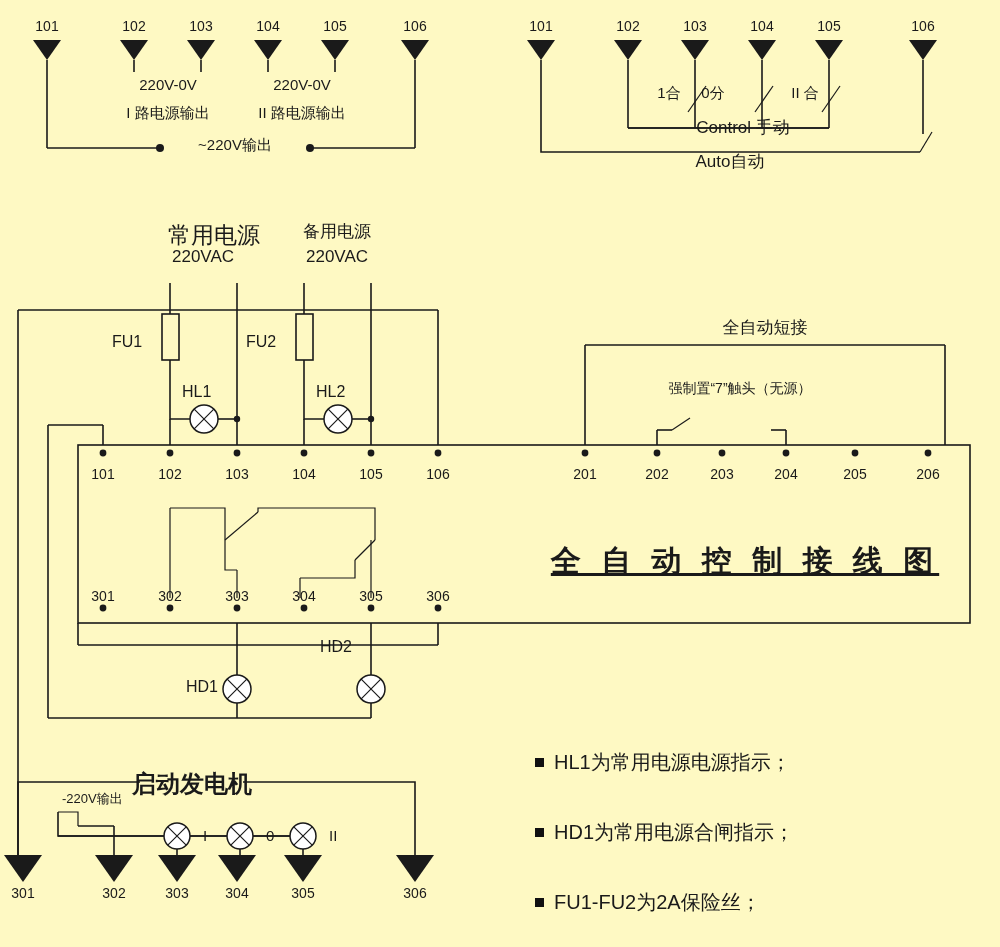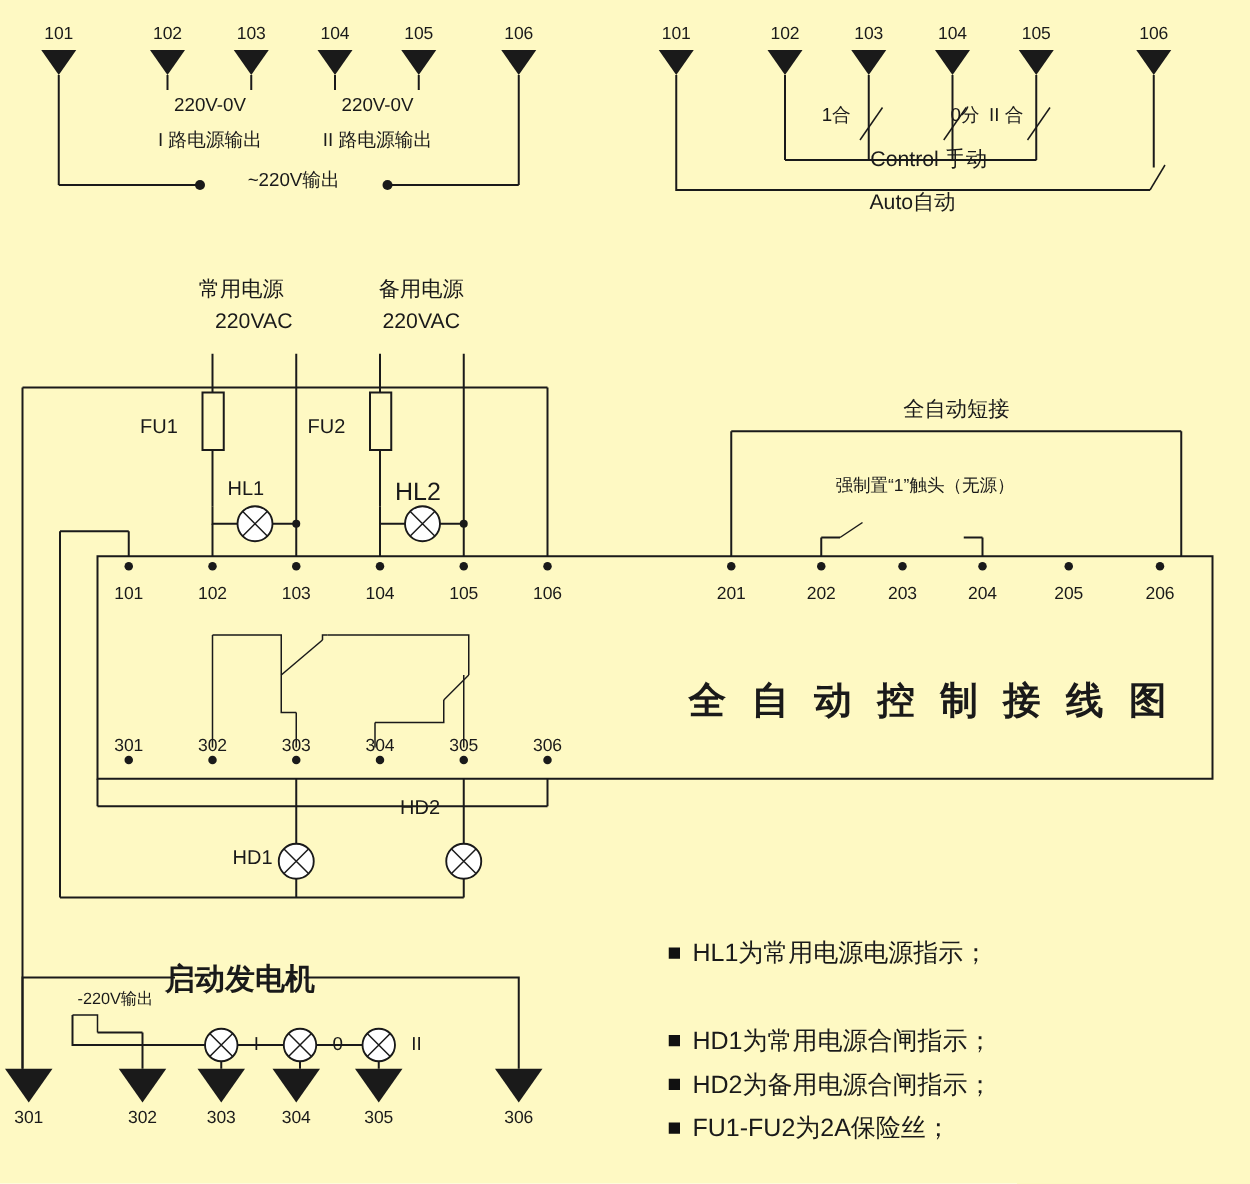--- a/index.html
+++ b/index.html
@@ -21,20 +21,21 @@
     white-space:nowrap;
     color:#1a1a1a;
   }
   .lbl.c{transform:translateX(-50%);text-align:center;}
   .term{font-size:14px;}
   svg{position:absolute;left:0;top:0;}
   .big{
     font-size:30px;
     letter-spacing:6px;
     font-weight:700;
+    text-decoration:underline;
   }
   .title-start{
     font-size:24px;
     font-weight:700;
   }
   .legend-item{
     position:absolute;
     font-size:20px;
     white-space:nowrap;
   }
@@ -264,40 +265,40 @@
   <div class="lbl c med" style="left:235px;top:136px">~220V输出</div>
 
   <div class="lbl term c" style="left:541px;top:18px">101</div>
   <div class="lbl term c" style="left:628px;top:18px">102</div>
   <div class="lbl term c" style="left:695px;top:18px">103</div>
   <div class="lbl term c" style="left:762px;top:18px">104</div>
   <div class="lbl term c" style="left:829px;top:18px">105</div>
   <div class="lbl term c" style="left:923px;top:18px">106</div>
 
   <div class="lbl c med" style="left:669px;top:84px">1合</div>
-  <div class="lbl c med" style="left:772px;top:84px">0分</div>
+  <div class="lbl c med" style="left:713px;top:84px">0分</div>
   <div class="lbl c med" style="left:805px;top:84px">II 合</div>
   <div class="lbl c" style="left:743px;top:118px;font-size:17px">Control 手动</div>
   <div class="lbl c" style="left:730px;top:152px;font-size:17px">Auto自动</div>
 
-  <div class="lbl c" style="left:193px;top:222px;font-size:17px">常用电源</div>
+  <div class="lbl c" style="left:214px;top:222px;font-size:23px">常用电源</div>
   <div class="lbl c" style="left:203px;top:247px;font-size:17px">220VAC</div>
   <div class="lbl c" style="left:337px;top:222px;font-size:17px">备用电源</div>
   <div class="lbl c" style="left:337px;top:247px;font-size:17px">220VAC</div>
 
   <div class="lbl" style="left:112px;top:333px;font-size:16px">FU1</div>
   <div class="lbl" style="left:246px;top:333px;font-size:16px">FU2</div>
 
   <div class="lbl" style="left:182px;top:383px;font-size:16px">HL1</div>
-  <div class="lbl" style="left:316px;top:383px;font-size:20px">HL2</div>
+  <div class="lbl" style="left:316px;top:383px;font-size:16px">HL2</div>
   <div class="lbl" style="left:186px;top:678px;font-size:16px">HD1</div>
   <div class="lbl" style="left:320px;top:638px;font-size:16px">HD2</div>
 
   <div class="lbl c" style="left:765px;top:318px;font-size:17px">全自动短接</div>
-  <div class="lbl c" style="left:740px;top:380px;font-size:14px">强制置“1”触头（无源）</div>
+  <div class="lbl c" style="left:740px;top:380px;font-size:14px">强制置“7”触头（无源）</div>
 
   <div class="lbl term c" style="left:103px;top:466px">101</div>
   <div class="lbl term c" style="left:170px;top:466px">102</div>
   <div class="lbl term c" style="left:237px;top:466px">103</div>
   <div class="lbl term c" style="left:304px;top:466px">104</div>
   <div class="lbl term c" style="left:371px;top:466px">105</div>
   <div class="lbl term c" style="left:438px;top:466px">106</div>
 
   <div class="lbl term c" style="left:585px;top:466px">201</div>
   <div class="lbl term c" style="left:657px;top:466px">202</div>
@@ -328,20 +329,17 @@
   <div class="lbl term c" style="left:237px;top:885px">304</div>
   <div class="lbl term c" style="left:303px;top:885px">305</div>
   <div class="lbl term c" style="left:415px;top:885px">306</div>
 
   <div class="legend-item" style="left:535px;top:749px">
     <span class="legend-sq"></span><span>HL1为常用电源电源指示；</span>
   </div>
   <div class="legend-item" style="left:535px;top:819px">
     <span class="legend-sq"></span><span>HD1为常用电源合闸指示；</span>
   </div>
-  <div class="legend-item" style="left:535px;top:854px">
-    <span class="legend-sq"></span><span>HD2为备用电源合闸指示；</span>
-  </div>
   <div class="legend-item" style="left:535px;top:889px">
     <span class="legend-sq"></span><span>FU1-FU2为2A保险丝；</span>
   </div>
 
 </div>
 
 </body></html>

